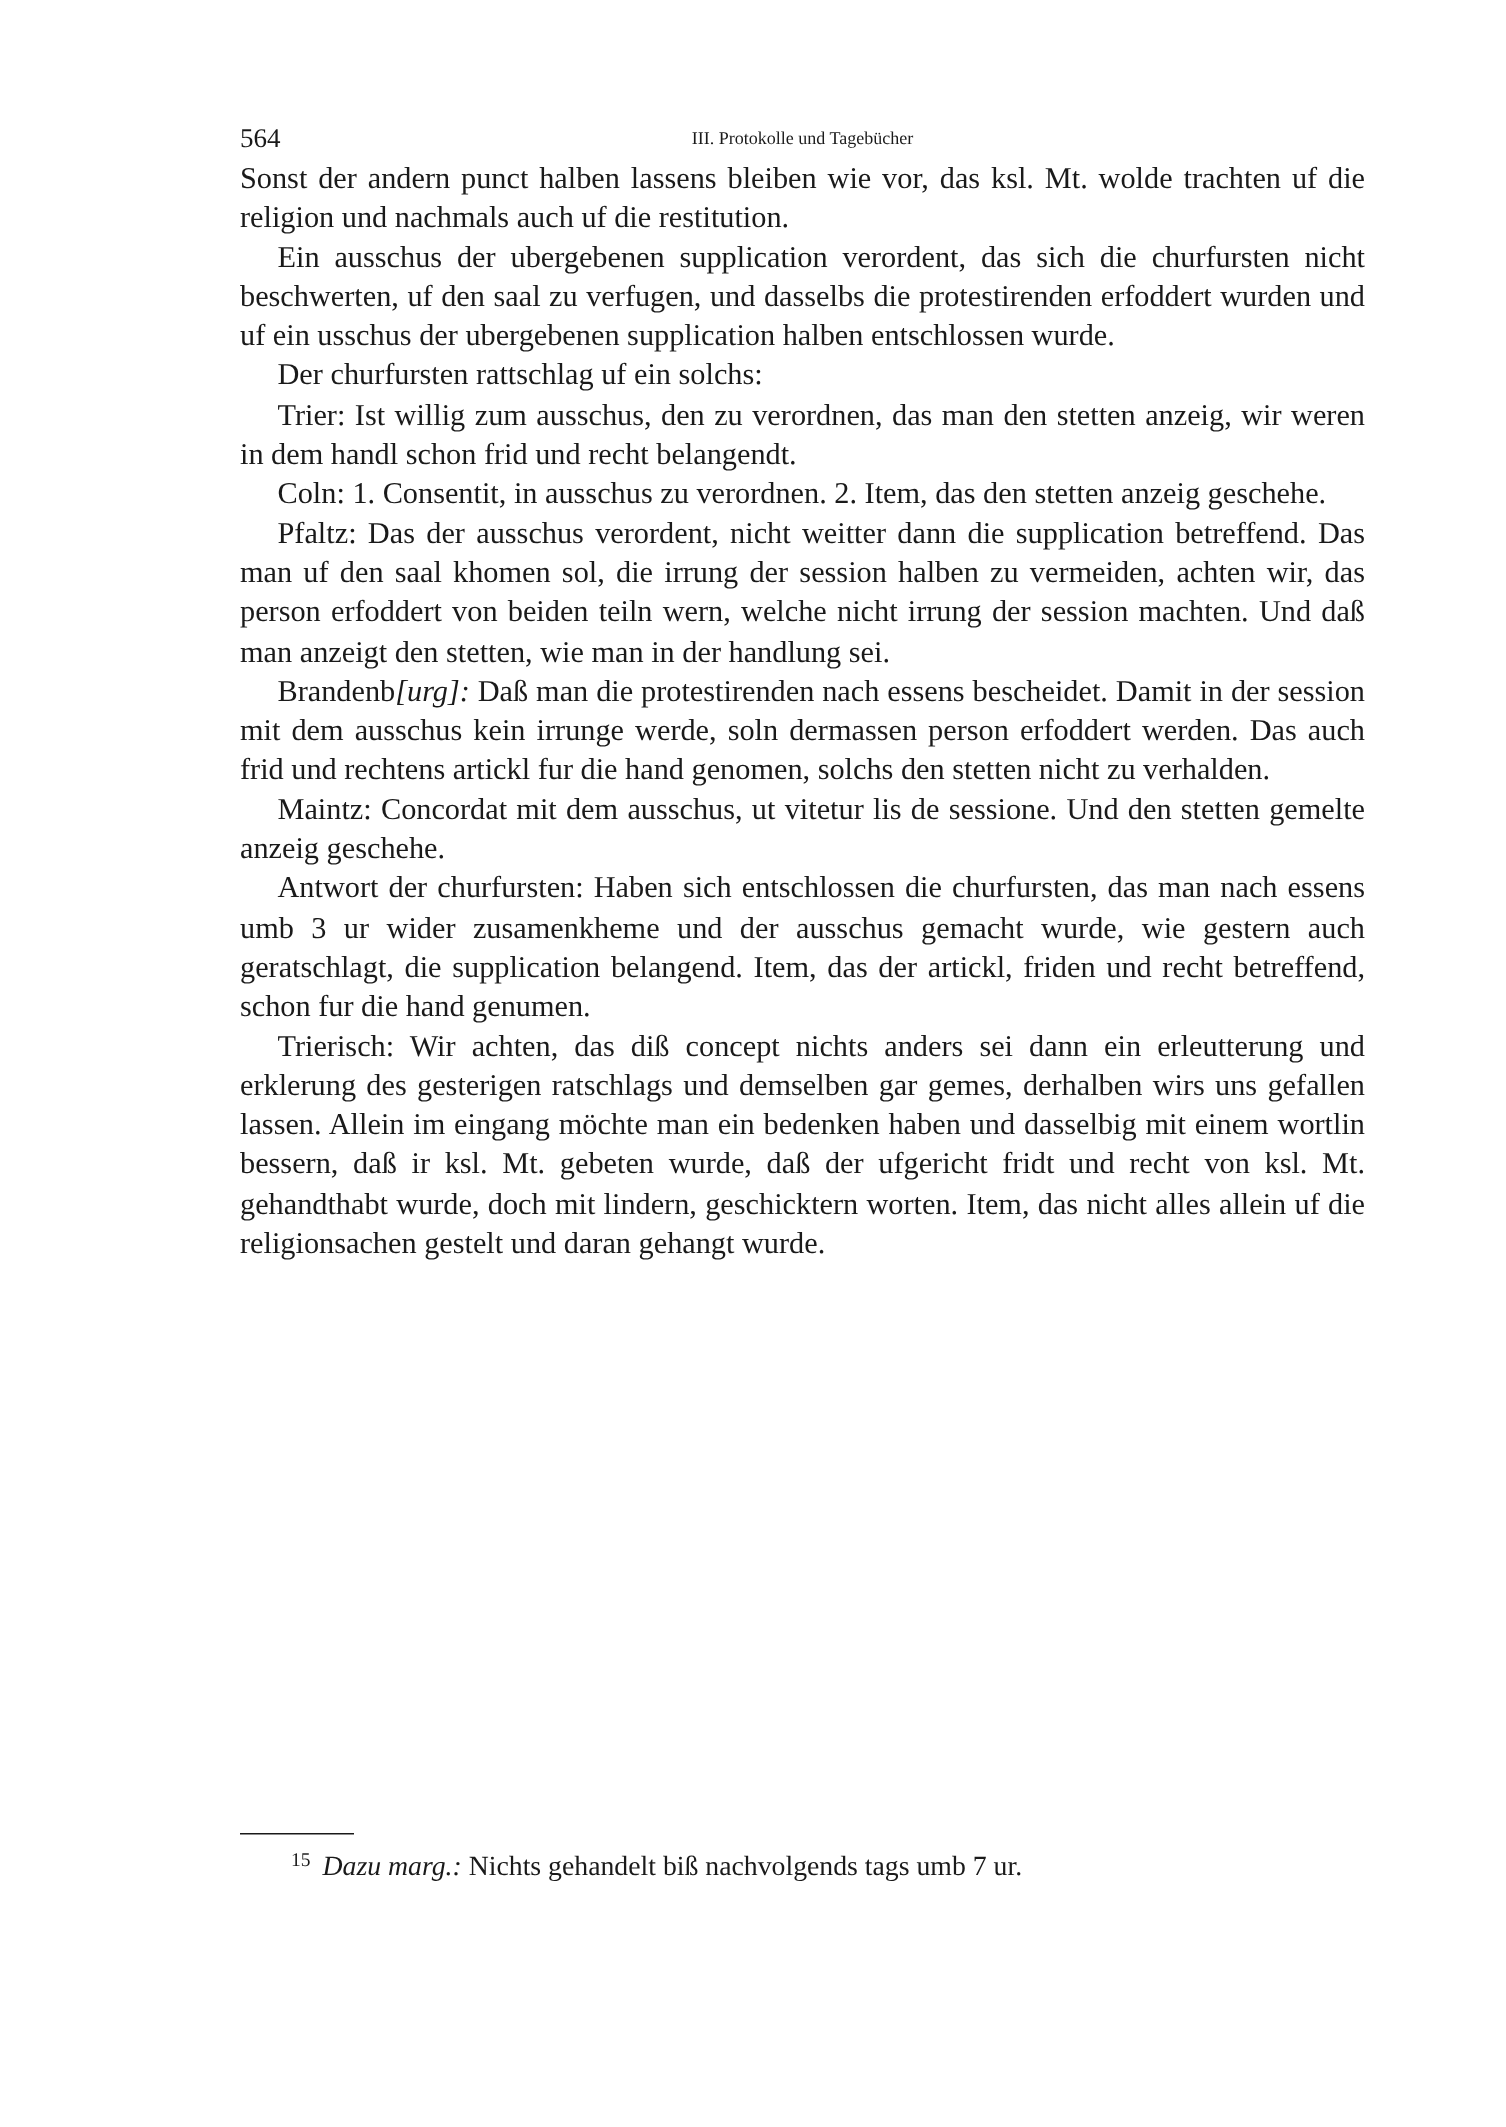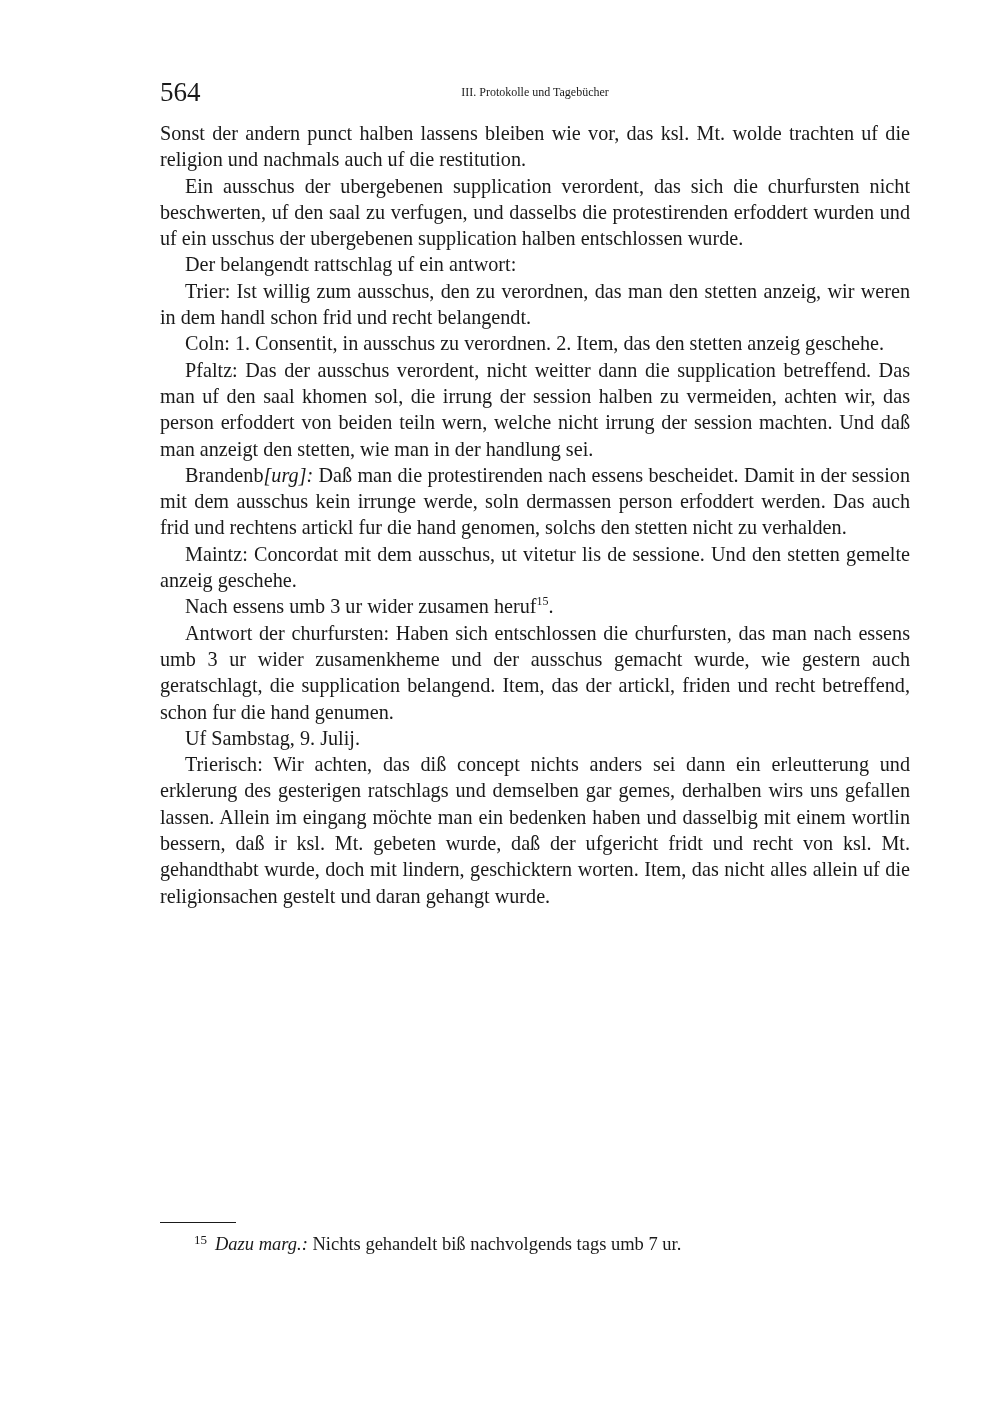--- a/index.html
+++ b/index.html
@@ -5,23 +5,23 @@
   html, body { margin: 0; padding: 0; background: #ffffff; }
   body { width: 1004px; height: 1418px; position: relative; overflow: hidden; }
   .page {
     position: absolute; left: 160px; top: 78px; width: 750px;
     font-family: "Liberation Serif", "DejaVu Serif", serif;
     color: #1a1a1a;
   }
   .running-head {
     position: relative; height: 28px; font-size: 20px; line-height: 28px;
   }
-  .page-number { position: absolute; left: 0; top: 0; font-size: 27px; text-align: center; }
+  .page-number { position: absolute; left: 0; top: 0; font-size: 18px; text-align: center; }
   .running-title { position: absolute; left: 0; right: 0; text-align: center; font-size: 12px; }
-  .body-text { margin-top: 14px; }
+  .body-text { }
   .para {
     font-size: 20.2px; line-height: 26.3px; text-align: justify;
     margin: 0; text-indent: 25px; hyphens: manual;
   }
   .para.first { text-indent: 0; }
   .para em { font-style: italic; }
   sup.fnref { font-size: 12px; line-height: 0; vertical-align: 8px; }
   .footnote-rule {
     position: absolute; left: 160px; top: 1222px; width: 76px; height: 0;
     border-top: 1px solid #1a1a1a;
@@ -39,29 +39,27 @@
 
 <div class="page">
   <div class="running-head">
     <span class="page-number">564</span>
     <span class="running-title">III. Protokolle und Tagebücher</span>
   </div>
 
   <div class="body-text">
     <p class="para first"><span>Sonst der andern punct halben lassens bleiben wie vor, das ksl. Mt. wolde trachten uf die religion und nachmals auch uf die restitution.</span></p>
     <p class="para"><span>Ein ausschus der ubergebenen supplication verordent, das sich die churfurs­ten nicht beschwerten, uf den saal zu verfugen, und dasselbs die protestirenden erfoddert wurden und uf ein usschus der ubergebenen supplication halben entschlossen wurde.</span></p>
-    <p class="para"><span>Der belangendt rattschlag uf ein antwort:</span></p>
+    <p class="para"><span>Der churfursten rattschlag uf ein solchs:</span></p>
     <p class="para"><span>Trier: Ist willig zum ausschus, den zu verordnen, das man den stetten anzeig, wir weren in dem handl schon frid und recht belangendt.</span></p>
     <p class="para"><span>Coln: 1. Consentit, in ausschus zu verordnen. 2. Item, das den stetten anzeig geschehe.</span></p>
     <p class="para"><span>Pfaltz: Das der ausschus verordent, nicht weitter dann die supplication betreffend. Das man uf den saal khomen sol, die irrung der session halben zu vermeiden, achten wir, das person erfoddert von beiden teiln wern, welche nicht irrung der session machten. Und daß man anzeigt den stetten, wie man in der handlung sei.</span></p>
     <p class="para"><span>Brandenb</span><em>[urg]:</em><span> Daß man die protestirenden nach essens bescheidet. Damit in der session mit dem ausschus kein irrunge werde, soln dermassen person erfoddert werden. Das auch frid und rechtens artickl fur die hand genomen, solchs den stetten nicht zu verhalden.</span></p>
     <p class="para"><span>Maintz: Concordat mit dem ausschus, ut vitetur lis de sessione. Und den stetten gemelte anzeig geschehe.</span></p>
-    <p class="para"><span>Nach essens umb 3 ur wider zusamen heruf</span><sup class="fnref">15</sup><span>.</span></p>
     <p class="para"><span>Antwort der churfursten: Haben sich entschlossen die churfursten, das man nach essens umb 3 ur wider zusamenkheme und der ausschus gemacht wurde, wie gestern auch geratschlagt, die supplication belangend. Item, das der artickl, friden und recht betreffend, schon fur die hand genumen.</span></p>
-    <p class="para"><span>Uf Sambstag, 9. Julij.</span></p>
     <p class="para"><span>Trierisch: Wir achten, das diß concept nichts anders sei dann ein erleutterung und erklerung des gesterigen ratschlags und demselben gar gemes, derhalben wirs uns gefallen lassen. Allein im eingang möchte man ein bedenken haben und dasselbig mit einem wortlin bessern, daß ir ksl. Mt. gebeten wurde, daß der ufgericht fridt und recht von ksl. Mt. gehandthabt wurde, doch mit lindern, geschicktern worten. Item, das nicht alles allein uf die religionsachen gestelt und daran gehangt wurde.</span></p>
   </div>
 </div>
 
 <div class="footnote-rule"></div>
 <div class="footnote">
   <span class="fn-num">15</span><em>Dazu marg.:</em><span> Nichts gehandelt biß nachvolgends tags umb 7 ur.</span>
 </div>
 
 </body></html>

